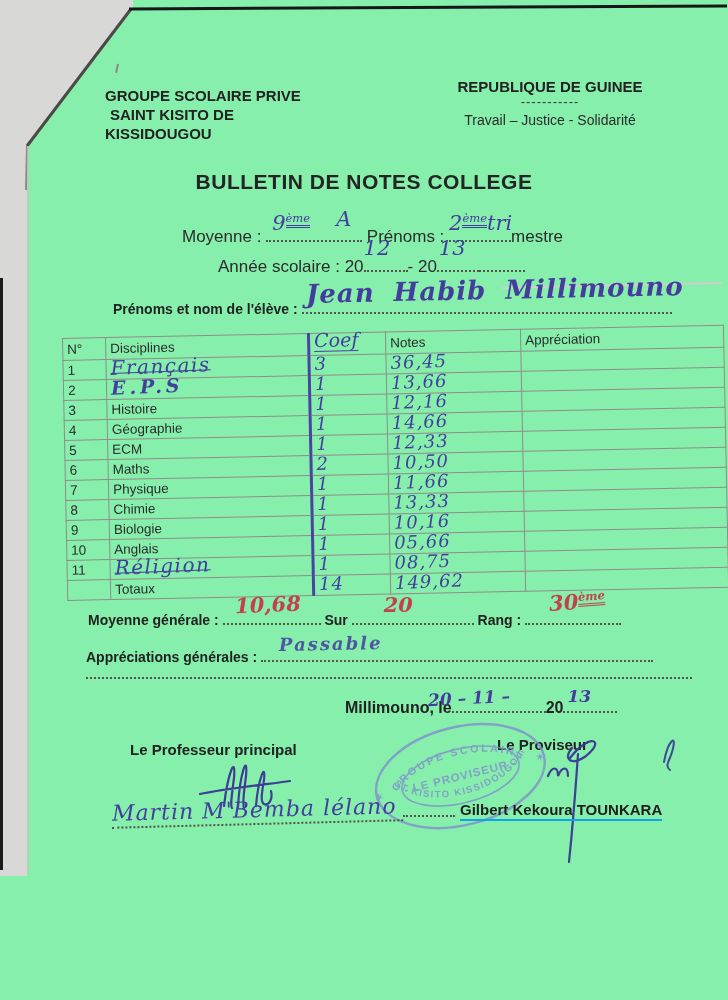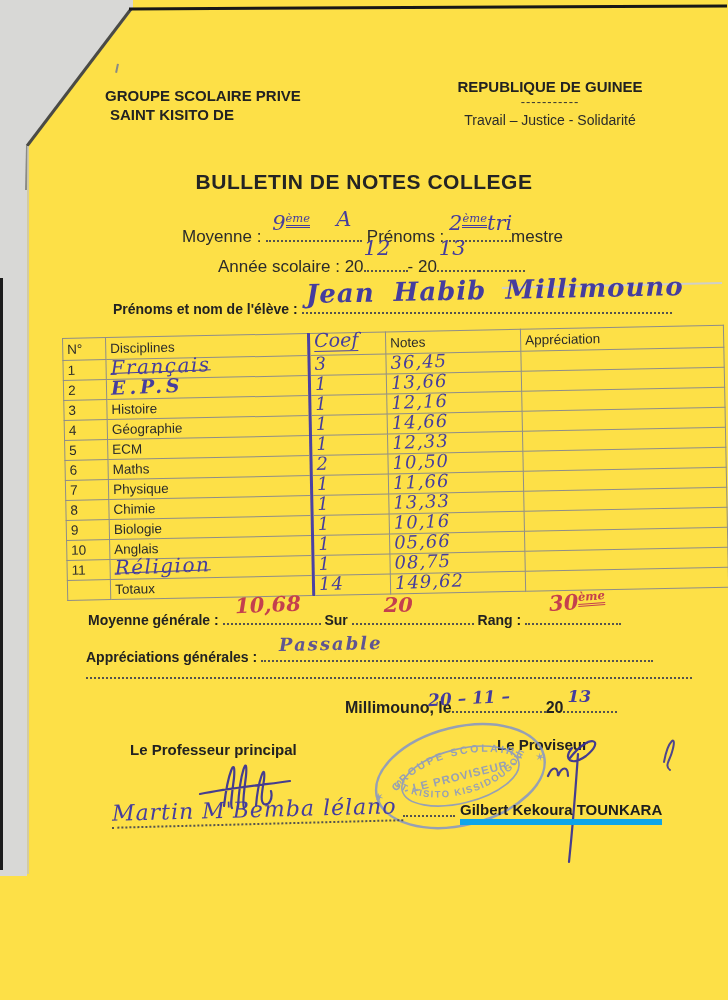--- a/index.html
+++ b/index.html
@@ -1,18 +1,18 @@
 <!DOCTYPE html>
 <html><head>
 <meta charset="utf-8">
 <style>
   * { margin:0; padding:0; box-sizing:border-box; }
   html,body { background:#ffffff; }
   body { font-family:"Liberation Sans", sans-serif; }
-  .sheet { position:relative; width:728px; height:1000px; background:#fde047; overflow:hidden; }
+  .sheet { position:relative; width:728px; height:1000px; background:#86efac; overflow:hidden; }
   .abs { position:absolute; }
   .printed { color:#2b2b2b; }
   .b { font-weight:bold; }
   .hand { font-family:"DejaVu Serif", serif; font-style:italic; color:#453d9e; white-space:nowrap; }
   .hand-red { font-family:"DejaVu Serif", serif; font-style:italic; color:#c4404e; white-space:nowrap; }
   .leader { display:inline-block; position:relative; border-bottom:2px dotted #55534e; height:13px; vertical-align:baseline; }
   .over { position:absolute; white-space:nowrap; }
   sup.hs { font-size:0.55em; border-bottom:3px double #453d9e; line-height:1; }
   sup.hr { font-size:0.55em; border-bottom:3px double #c4404e; line-height:1; }
 
@@ -53,21 +53,21 @@
   .mv { font-size:21px; }
   .apprline { left:86px; top:649px; font-size:14px; font-weight:bold; color:#222; white-space:nowrap; }
   .apprline2 { left:86px; top:677px; width:606px; border-bottom:2px dotted #55534e; height:0; }
   .kissline { left:345px; top:699px; font-size:16px; font-weight:bold; color:#222; white-space:nowrap; }
 
   
   .profrole { left:130px; top:741px; font-size:15px; font-weight:bold; color:#222; }
   .provrole { left:497px; top:736px; font-size:15px; font-weight:bold; color:#222; }
   .profname { left:112px; top:797px; }
   .profname .hand { font-size:22px; letter-spacing:1px; transform:rotate(-1.5deg); display:inline-block; border-bottom:2px dotted #55534e; padding:0 6px 1px 0; }
-  .provname { left:460px; top:801px; font-size:15px; font-weight:bold; color:#1e1e1e; border-bottom:6px solid #0ea5e9; padding-bottom:1px; }
+  .provname { left:460px; top:801px; font-size:15px; font-weight:bold; color:#1e1e1e; border-bottom:2px solid #0ea5e9; padding-bottom:1px; }
   .stampbox { left:366px; top:719px; transform:rotate(-14deg); opacity:0.82; }
   .sig { pointer-events:none; }
 
   .edges { left:0; top:0; pointer-events:none; }
   .artifact { left:116px; top:64px; width:4px; height:9px; border-left:2px solid #8a8a86; transform:rotate(12deg); }
 </style>
 </head>
 <body>
 
 <div class="sheet">
@@ -79,20 +79,21 @@
     <line x1="27" y1="146" x2="26" y2="190" stroke="#8a8a86" stroke-width="2"></line>
     <line x1="28" y1="146" x2="28" y2="874" stroke="#c4c4c0" stroke-width="1.5"></line>
     <rect x="0" y="278" width="3" height="592" fill="#1b1b1b"></rect>
     <line x1="502" y1="288" x2="722" y2="283" stroke="#cfcfca" stroke-width="2"></line>
   </svg>
   <div class="abs artifact"></div>
 
   <div class="abs school">
     <div>GROUPE SCOLAIRE PRIVE</div>
     <div>SAINT KISITO DE</div>
+    <div>KISSIDOUGOU</div>
   </div>
   <div class="abs republic">
     <div class="r1">REPUBLIQUE DE GUINEE</div>
     <div class="r2">-----------</div>
     <div class="r3">Travail – Justice - Solidarité</div>
   </div>
   <div class="abs title">BULLETIN DE NOTES COLLEGE</div>
 
   <div class="abs classline">
     <span class="printed">Moyenne :</span>

